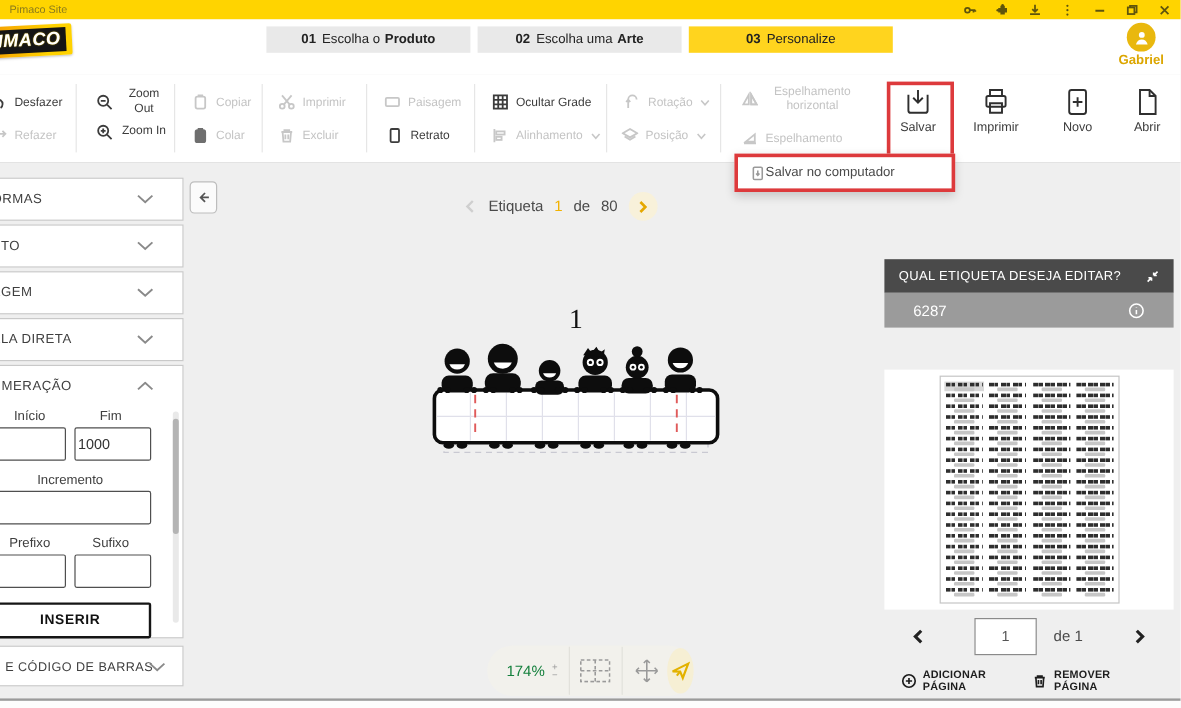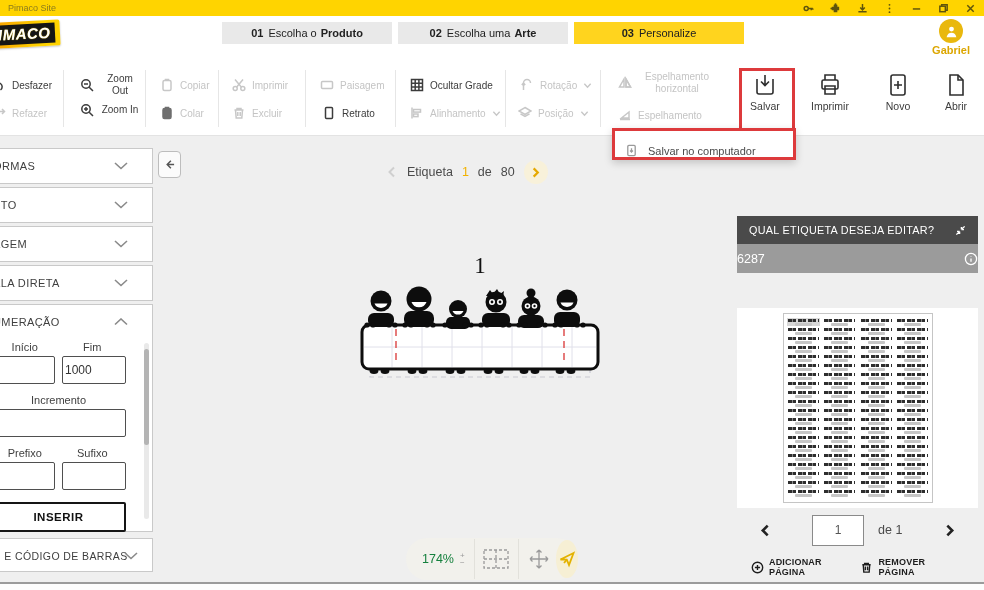--- a/index.html
+++ b/index.html
@@ -40,21 +40,21 @@
   .ti.dis svg{stroke:#c7c7c7;}
   .ti .wrap2{white-space:normal;width:40px;text-align:center;line-height:1.15;}
   .ti .chev{width:9px;height:9px;stroke:#c7c7c7;}
   .big{position:absolute;top:10px;width:64px;text-align:center;font-size:10.5px;color:#3c3c3c;cursor:pointer;}
   .big svg{width:24px;height:26px;margin:0 auto 2px;stroke:#2f2f2f;fill:none;stroke-width:1.6;}
   .redbox{position:absolute;left:739px;top:6px;width:50px;height:58px;border:3px solid #DD3A3C;z-index:25;}
 
   
   .savemenu{position:absolute;left:612px;top:128px;width:178px;background:#fff;border:3px solid #DD3A3C;
             box-shadow:0 3px 8px rgba(0,0,0,.18);z-index:35;}
-  .savemenu .row{display:flex;align-items:flex-end;gap:10px;height:26px;padding:0 10px;font-size:11px;color:#4a4a4a;cursor:pointer;}
+  .savemenu .row{display:flex;align-items:center;height:26px;padding:0 10px;font-size:11px;color:#4a4a4a;cursor:pointer;}
   .savemenu .row+.row{border-top:1px solid #eee;}
   .savemenu svg{width:13px;height:13px;stroke:#9a9a9a;fill:none;stroke-width:1.4;}
 
   
   .panel{position:absolute;left:-14px;width:167px;background:#fff;border:1px solid #c9c9c9;box-sizing:border-box;}
   .panel .hd{height:34px;display:flex;align-items:center;font-size:11px;letter-spacing:.4px;color:#3f3f3f;
              padding-left:6px;cursor:pointer;}
   .panel .hd svg{width:14px;height:8px;stroke:#8a8a8a;fill:none;stroke-width:1.6;position:absolute;right:24px;}
   .numform{padding:0 26px 10px 4px;position:relative;}
   .numform .lblrow{display:flex;font-size:11px;color:#3f3f3f;margin:2px 0 3px;}
@@ -93,21 +93,21 @@
   .zoompill .ic svg{stroke:#9a9a9a;fill:none;stroke-width:1.3;}
   .sendwrap{width:38px;height:38px;border-radius:50%;background:#F6EFD4;margin-left:6px;display:flex;align-items:center;justify-content:center;cursor:pointer;}
   .sendwrap svg{width:18px;height:18px;stroke:#E3B200;fill:none;stroke-width:1.8;}
 
   
   .rp{position:absolute;left:737px;width:241px;z-index:10;}
   .rp-head{top:216px;height:28px;background:#4A4A4A;color:#fff;display:flex;align-items:center;
            font-size:10.8px;letter-spacing:.3px;padding:0 12px;box-sizing:border-box;}
   .rp-head svg{margin-left:auto;width:11px;height:11px;stroke:#fff;fill:none;stroke-width:1.5;cursor:pointer;}
   .rp-code{top:244px;height:29px;background:#9B9B9B;color:#fff;display:flex;align-items:center;
-           font-size:12.5px;padding:0 0;box-sizing:border-box;}
+           font-size:12.5px;padding:0 24px;box-sizing:border-box;}
   .rp-code svg{margin-left:auto;width:14px;height:14px;stroke:#fff;fill:none;stroke-width:1.3;cursor:pointer;}
   .rp-tabs{top:277px;height:31px;display:flex;padding:0 6px 0 5px;box-sizing:border-box;gap:2px;}
   .tab{flex:1;display:flex;align-items:center;justify-content:center;font-size:11px;font-weight:700;
        letter-spacing:.4px;color:#111;cursor:pointer;box-sizing:border-box;margin-top:43px;}
   .tab.on{background:#FCC40D;}
   .tab.off{background:#F2F2F2;border:2px solid #141414;}
   .rp-thumb{top:308px;height:200px;background:#fff;}
   .sheet{position:absolute;left:46px;top:5px;width:150px;height:190px;background:#fff;border:1px solid #c5c5c5;
          box-sizing:border-box;padding:4px 3px;display:grid;gap:1px 4px;}
   .mini{display:flex;flex-direction:column;justify-content:center;align-items:center;gap:1px;cursor:pointer;}

